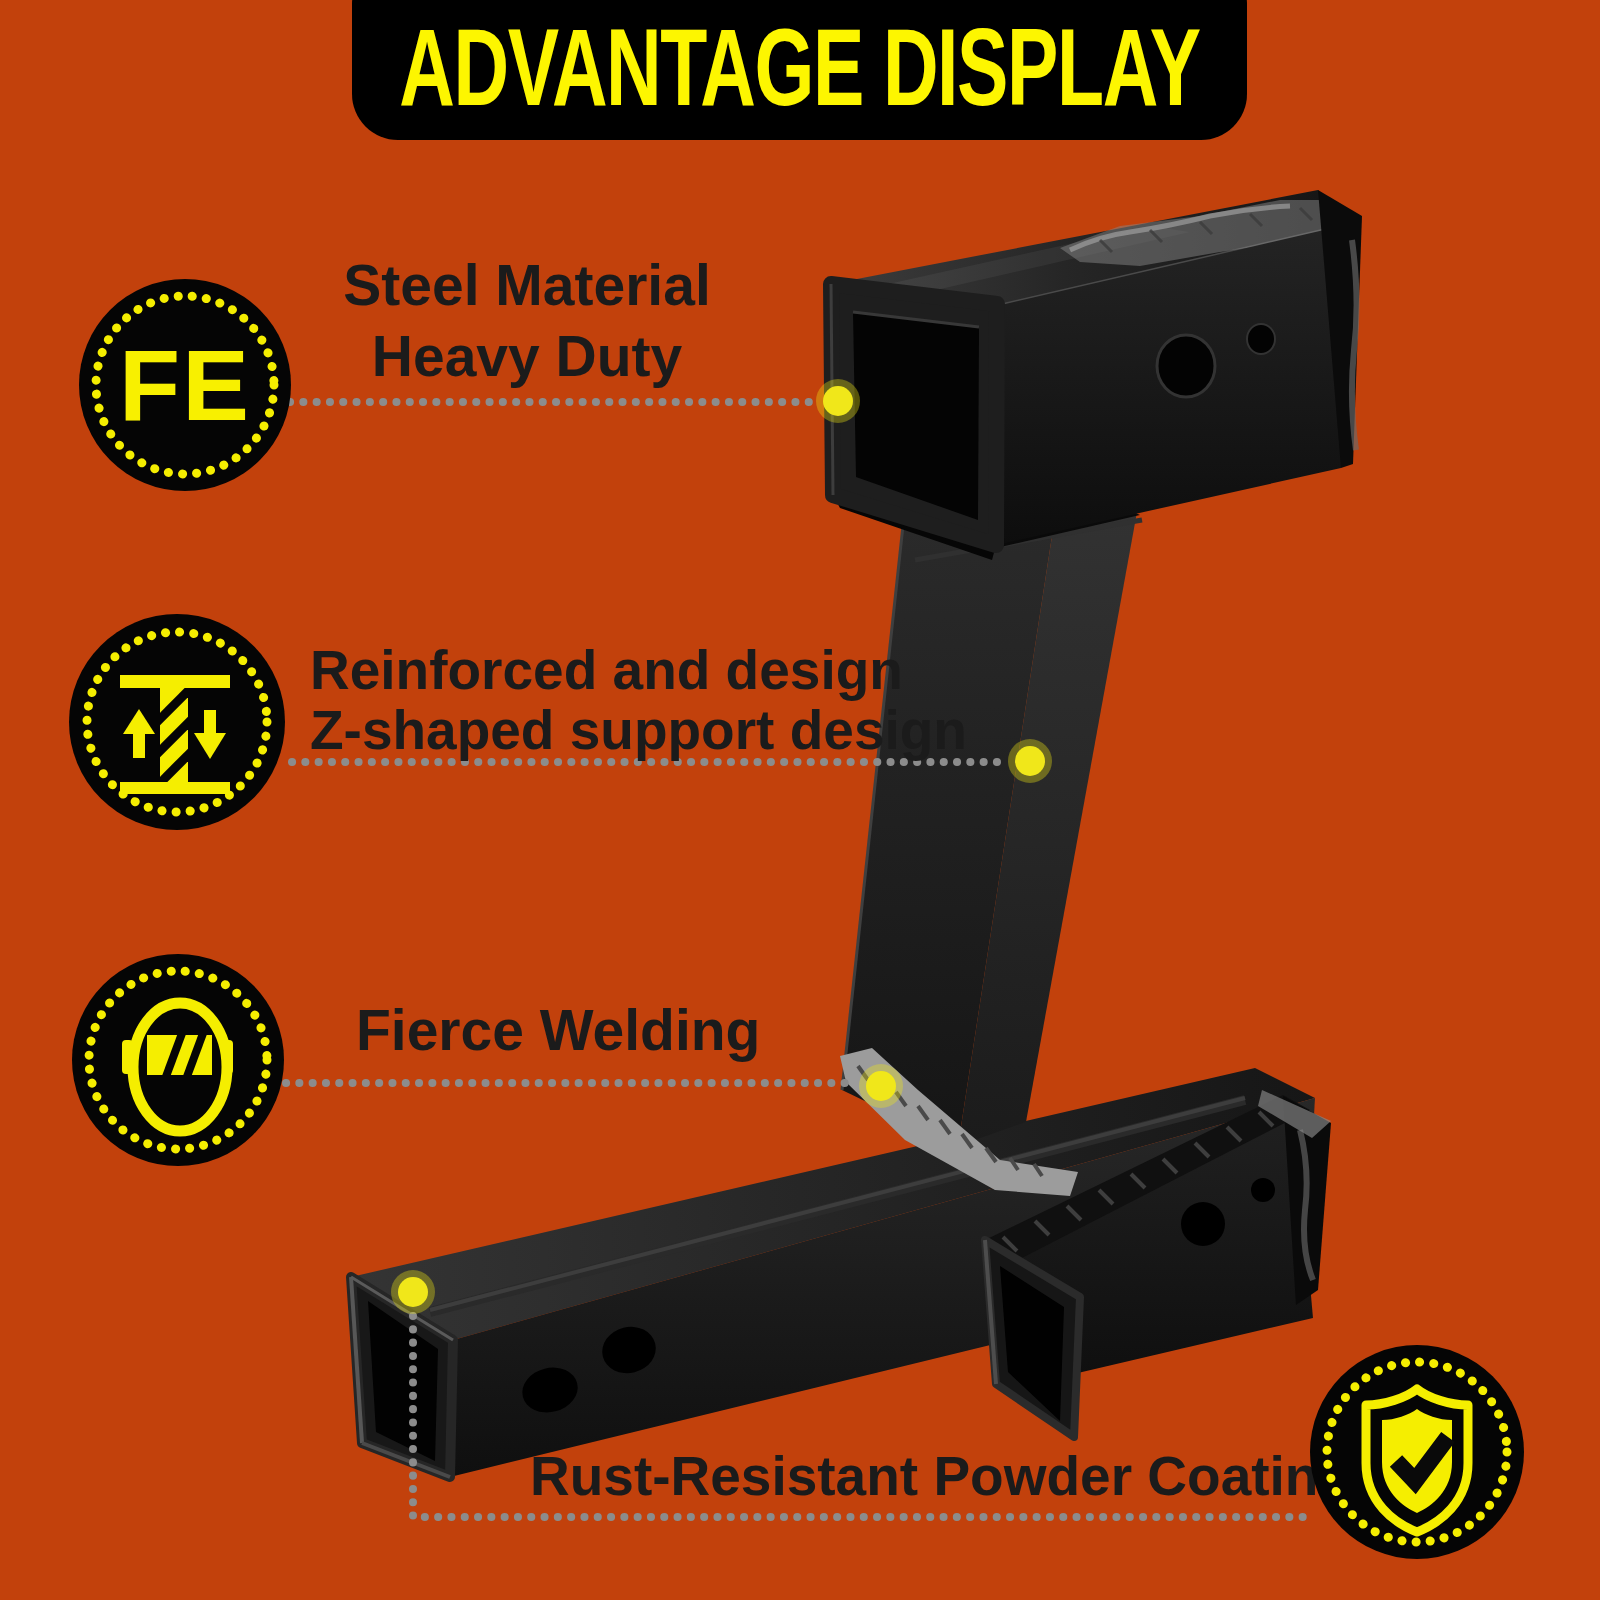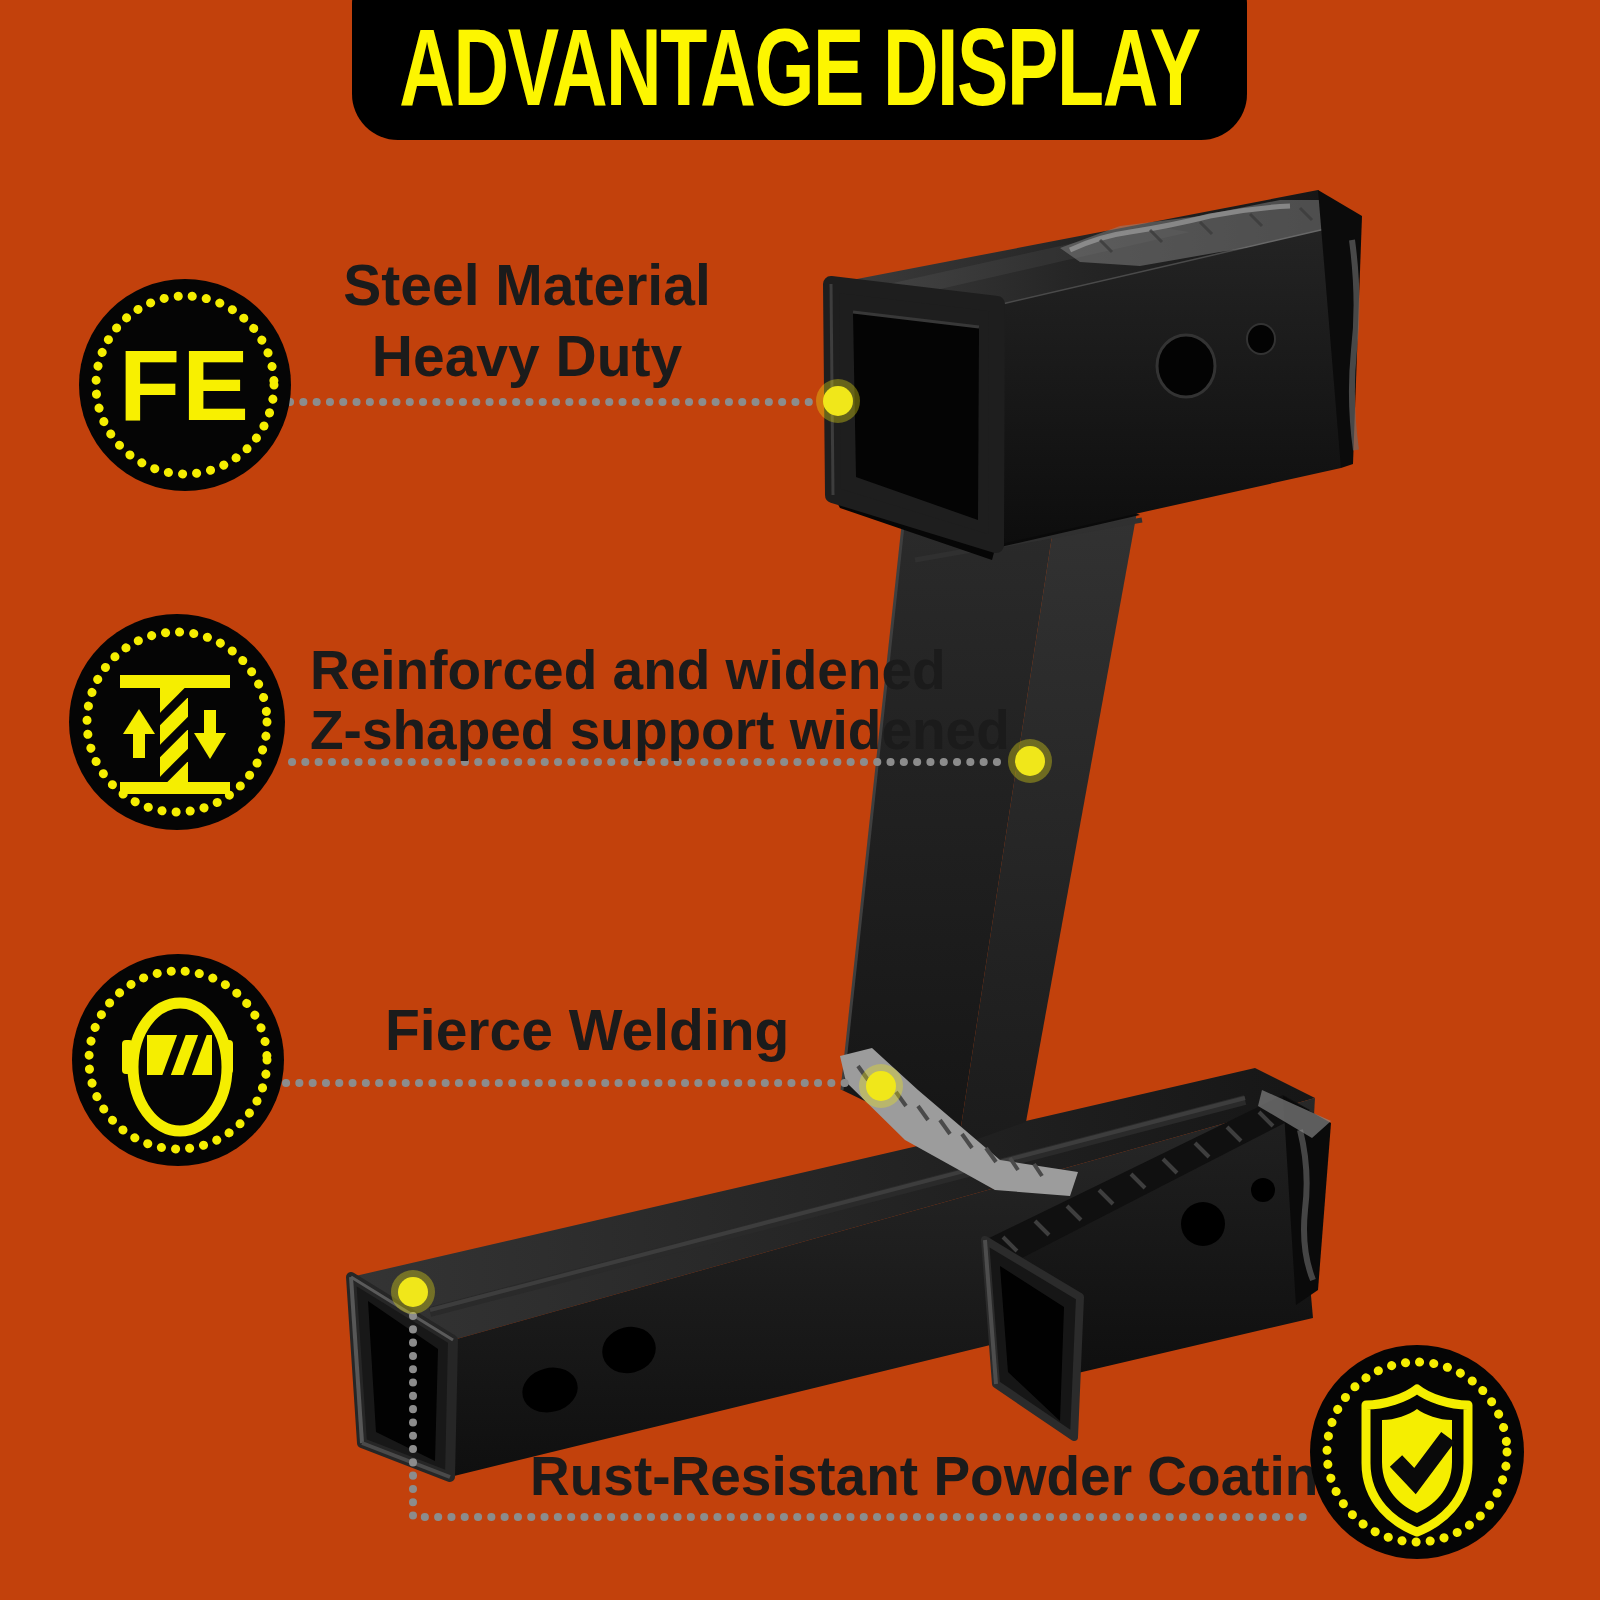--- a/index.html
+++ b/index.html
@@ -9,21 +9,21 @@
   .banner{position:absolute;left:352px;top:-42px;width:895px;height:182px;
           background:#000;border-radius:46px;}
   .banner-title{position:absolute;left:0;right:0;top:34px;bottom:0;
           display:flex;align-items:center;justify-content:center;
           font-size:110px;font-weight:900;letter-spacing:-2px;color:#fdf600;
           transform:scaleX(0.70);transform-origin:50% 50%;white-space:nowrap;}
   
   .feat-text{position:absolute;color:#1b1b1b;font-weight:bold;white-space:nowrap;}
   .ft1{left:227px;top:250px;width:600px;text-align:center;font-size:57px;line-height:71px;}
   .ft2{left:310px;top:640px;text-align:left;font-size:55px;line-height:60px;}
-  .ft3{left:385px;top:1000px;font-size:57px;line-height:60px;}
+  .ft3{left:356px;top:1000px;font-size:57px;line-height:60px;}
   .ft4{left:530px;top:1446px;font-size:55px;line-height:60px;}
   
   .badge{position:absolute;}
   .badge svg{display:block;}
   .fe-label{position:absolute;inset:0;display:flex;align-items:center;justify-content:center;
             color:#f8f000;font-size:100px;font-weight:bold;letter-spacing:2px;}
   
   #scene{position:absolute;left:0;top:0;width:1600px;height:1600px;}
 </style>
 </head>
@@ -177,22 +177,22 @@
 
   <div class="banner">
     <div class="banner-title">ADVANTAGE DISPLAY</div>
   </div>
 
   <div class="feat-text ft1">
     <div>Steel Material</div>
     <div>Heavy Duty</div>
   </div>
   <div class="feat-text ft2">
-    <div>Reinforced and widened</div>
-    <div>Z-shaped support widened</div>
+    <div>Reinforced and design</div>
+    <div>Z-shaped support design</div>
   </div>
   <div class="feat-text ft3">
     <div>Fierce Welding</div>
   </div>
   <div class="feat-text ft4">
     <div>Rust-Resistant Powder Coating</div>
   </div>
 
   <div class="badge" style="left:79px;top:279px;width:212px;height:212px;">
     <svg width="212" height="212" viewBox="0 0 212 212">

